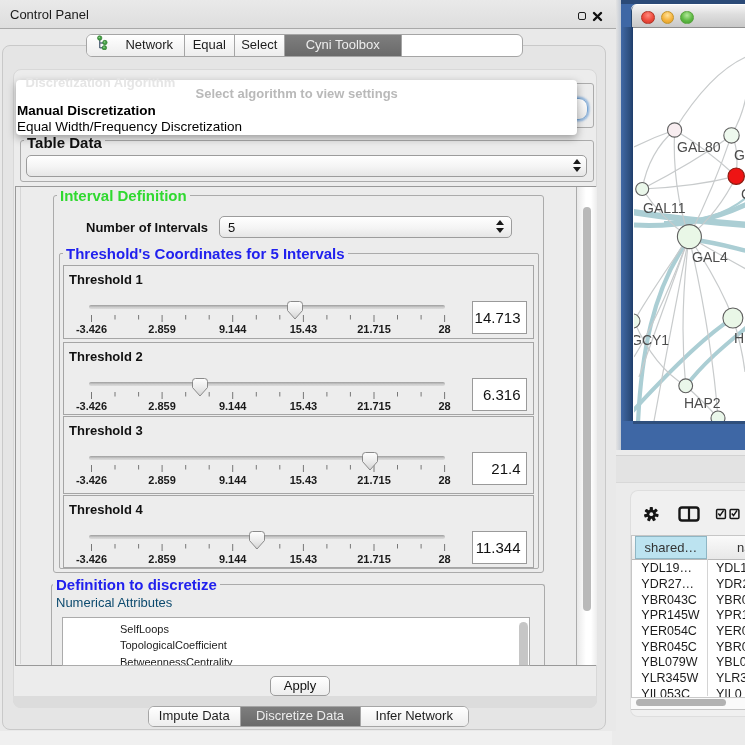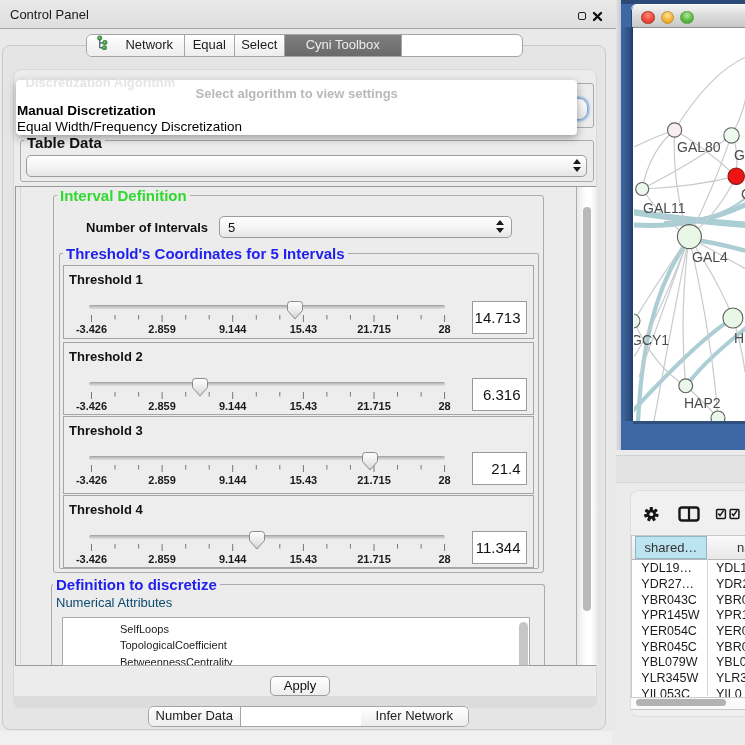--- a/index.html
+++ b/index.html
@@ -372,21 +372,22 @@
 <div class="grptitle" style="left:53px;top:577.5px;color:#2121ee;">Definition to discretize</div>
 <div class="abs" style="left:56px;top:594.5px;font-size:13px;font-weight:normal;color:#0c4a6e;">Numerical Attributes</div>
 <div class="abs" style="left:62px;top:616.7px;width:468px;height:49px;background:#fff;border:1px solid #ababab;box-sizing:border-box;overflow:hidden;">
   <div style="position:absolute;left:16px;top:3px;font-size:11px;color:#1c1c1c;line-height:16.4px;margin-left:41px;">SelfLoops<br>TopologicalCoefficient<br>BetweennessCentrality</div>
   <div style="position:absolute;left:456px;top:4px;width:9px;height:60px;border-radius:4.5px;background:#c6c6c6;"></div>
 </div>
 
 <div class="abs" style="left:270px;top:676px;width:58px;height:18px;border:1px solid #9c9c9c;border-radius:5px;background:linear-gradient(180deg,#ffffff,#ededed);text-align:center;line-height:17px;font-size:13px;color:#111;">Apply</div>
 
 <div class="abs" style="left:148px;top:705.7px;width:319px;height:19px;border:1px solid #a5a5a5;border-radius:6px;overflow:hidden;background:#fff;">
-  <div class="seg" style="left:0;width:91.5px;line-height:18px;">Number Data</div>
+  <div class="seg" style="left:0;width:91.5px;line-height:18px;">Impute Data</div>
+  <div class="seg dark" style="left:91.5px;width:120px;line-height:18px;">Discretize Data</div>
   <div class="seg" style="left:211.5px;width:107.5px;line-height:18px;border-right:none;">Infer Network</div>
 </div>
 
 <div class="abs" style="left:16.4px;top:79.7px;width:560.6px;height:55px;background:#fff;border-radius:4px;box-shadow:0 3px 9px rgba(0,0,0,0.35);"></div>
 <div class="abs" style="left:16.4px;top:86px;width:560.6px;text-align:center;font-size:13px;font-weight:bold;color:#b9b9b9;">Select algorithm to view settings</div>
 <div class="abs" style="left:25.5px;top:74.5px;font-size:13px;font-weight:bold;color:#e5e5e5;">Discretization Algorithm</div>
 <div class="abs" style="left:17px;top:102.5px;font-size:13.5px;font-weight:bold;color:#000;">Manual Discretization</div>
 <div class="abs" style="left:17px;top:118.5px;font-size:13.5px;color:#000;">Equal Width/Frequency Discretization</div>
 
 </div>

